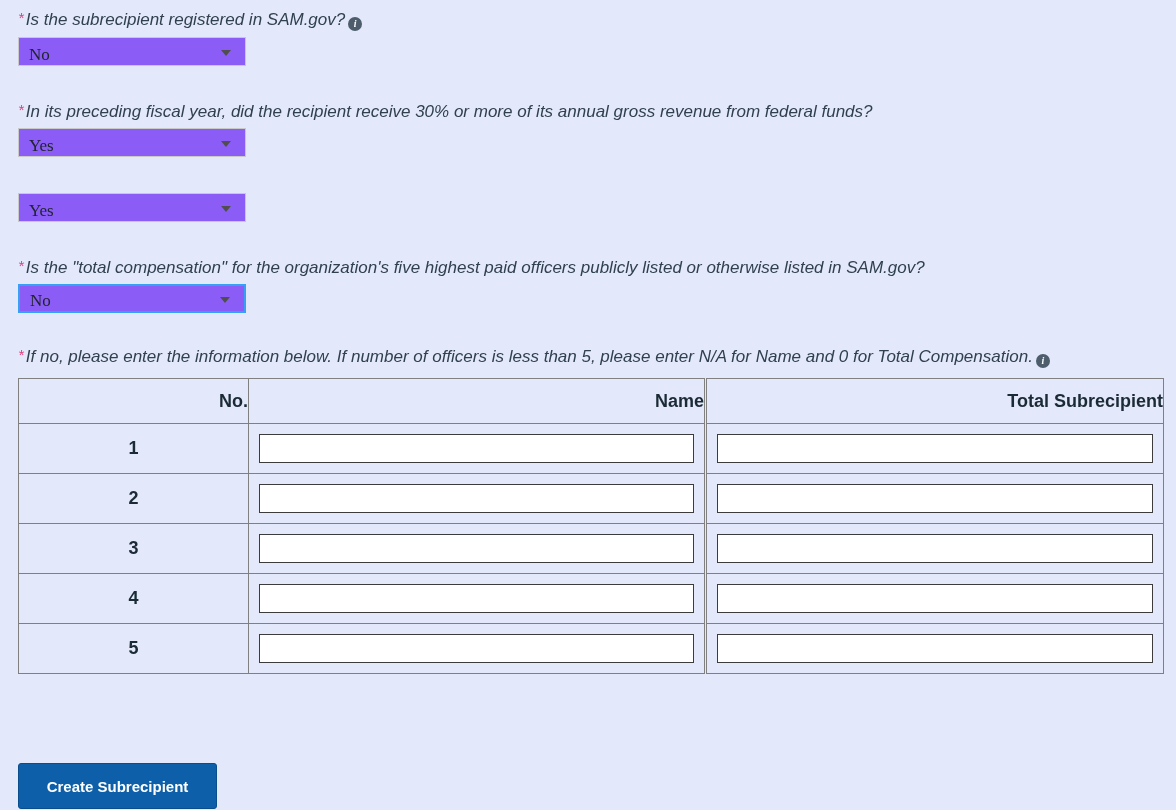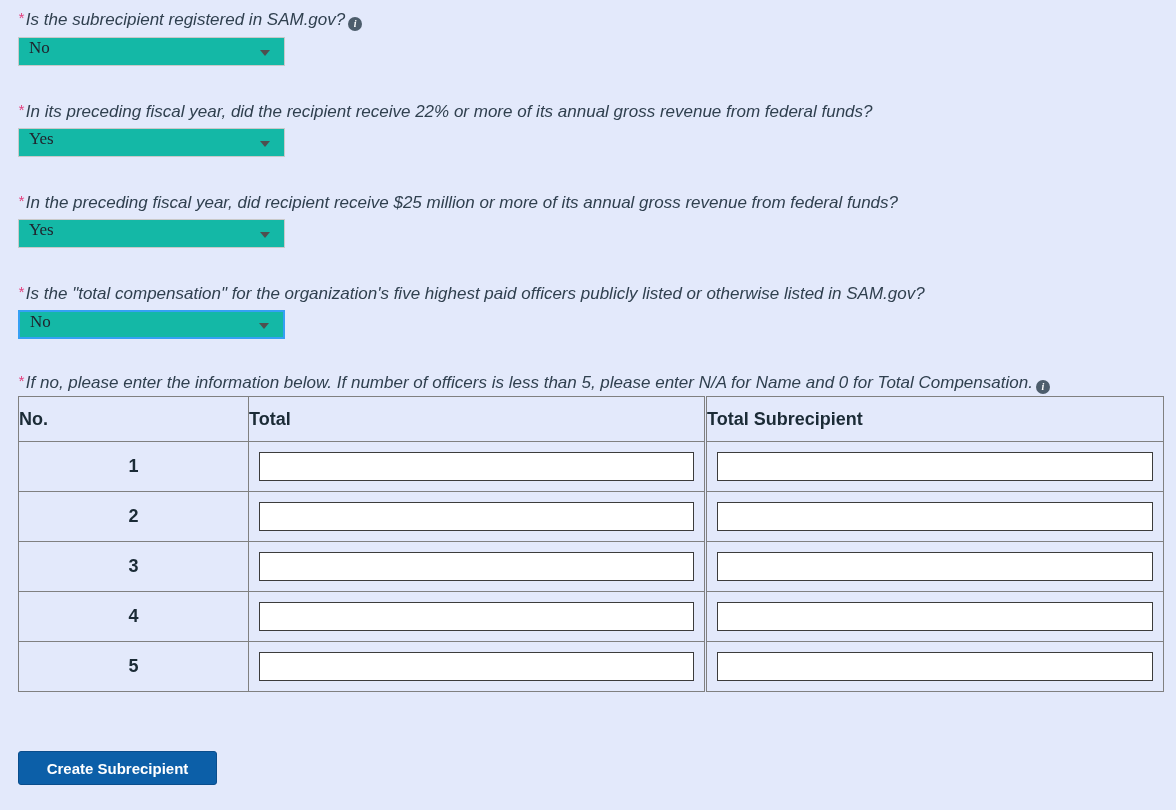--- a/index.html
+++ b/index.html
@@ -36,26 +36,26 @@
     font-size:10px;
     font-weight:bold;
     font-family:"Liberation Serif", serif;
     align-items:center;
     justify-content:center;
     vertical-align:-2px;
     margin-left:3px;
     cursor:pointer;
   }
   .select {
-    width:267px; height:29px;
-    background:#14b8a6;
+    width:228px; height:29px;
+    background:#8b5cf6;
     border:1px solid #c9c9c9;
     position:relative;
     display:flex;
-    align-items:flex-start;
+    align-items:flex-end;
     padding:0 10px;
     margin-bottom:36px;
     cursor:pointer;
   }
   .select.focused { border:2px solid #35a0f4; margin-bottom:34px; }
   .select-value {
     font-family:"Liberation Serif", serif;
     font-size:17px;
     color:#20242e;
   }
@@ -63,33 +63,33 @@
     position:absolute;
     right:14px; top:50%;
     margin-top:-2px;
     width:0; height:0;
     border-left:5px solid transparent;
     border-right:5px solid transparent;
     border-top:6px solid #4f4f4f;
   }
 
   
-  .officers-label { margin-bottom:2px; }
+  .officers-label { margin-bottom:10px; }
   table.officers {
     border-collapse:collapse;
     table-layout:fixed;
     width:1145px;
   }
   table.officers th, table.officers td { border:1px solid #808080; }
   table.officers th {
     height:45px;
     font-size:18px;
     font-weight:bold;
     color:#1b2b36;
-    text-align:left;
+    text-align:right;
   }
   table.officers td { height:50px; text-align:center; vertical-align:middle; }
   td.num {
     font-size:18px;
     font-weight:bold;
     color:#1b2b36;
   }
   .col-no { width:230px; }
   .col-name { width:457px; }
   .col-comp { width:458px; }
@@ -102,22 +102,22 @@
     background:#ffffff;
     border:1px solid #3c3c3c;
     font-family:"Liberation Sans", sans-serif;
     font-size:15px;
     padding:0 6px;
   }
 
   
   .create-btn {
     display:block;
-    margin-top:59px;
-    width:199px; height:34px;
+    margin-top:89px;
+    width:199px; height:46px;
     background:#0c5fa8;
     color:#ffffff;
     font-family:"Liberation Sans", sans-serif;
     font-size:15px;
     font-weight:bold;
     border:1px solid #0a4d8c;
     border-radius:3px;
     cursor:pointer;
   }
 </style>
@@ -133,32 +133,29 @@
         </span>
     </div>
     <div class="select">
       <span class="select-value">No</span>
       <span class="caret"></span>
     </div>
   </div>
 
   <div class="question">
     <div class="label-row">
-      <span class="req">*</span><span>In its preceding fiscal year, did the recipient receive 22% or more of its annual gross revenue from federal funds?</span>
+      <span class="req">*</span><span>In its preceding fiscal year, did the recipient receive 30% or more of its annual gross revenue from federal funds?</span>
     </div>
     <div class="select">
       <span class="select-value">Yes</span>
       <span class="caret"></span>
     </div>
   </div>
 
   <div class="question">
-    <div class="label-row">
-      <span class="req">*</span><span>In the preceding fiscal year, did recipient receive $25 million or more of its annual gross revenue from federal funds?</span>
-    </div>
     <div class="select">
       <span class="select-value">Yes</span>
       <span class="caret"></span>
     </div>
   </div>
 
   <div class="question">
     <div class="label-row">
       <span class="req">*</span><span>Is the "total compensation" for the organization's five highest paid officers publicly listed or otherwise listed in SAM.gov?</span>
     </div>
@@ -176,21 +173,21 @@
 
   <table class="officers">
     <colgroup>
       <col class="col-no">
         <col class="col-name">
         <col class="col-comp">
     </colgroup>
     <thead>
       <tr>
         <th>No.</th>
-        <th>Total</th>
+        <th>Name</th>
         <th class="sep">Total Subrecipient</th>
       </tr>
     </thead>
     <tbody>
       <tr>
         <td class="num">1</td>
         <td class="cell-input">
             <input type="text" style="">
           </td>
         <td class="cell-input sep">

